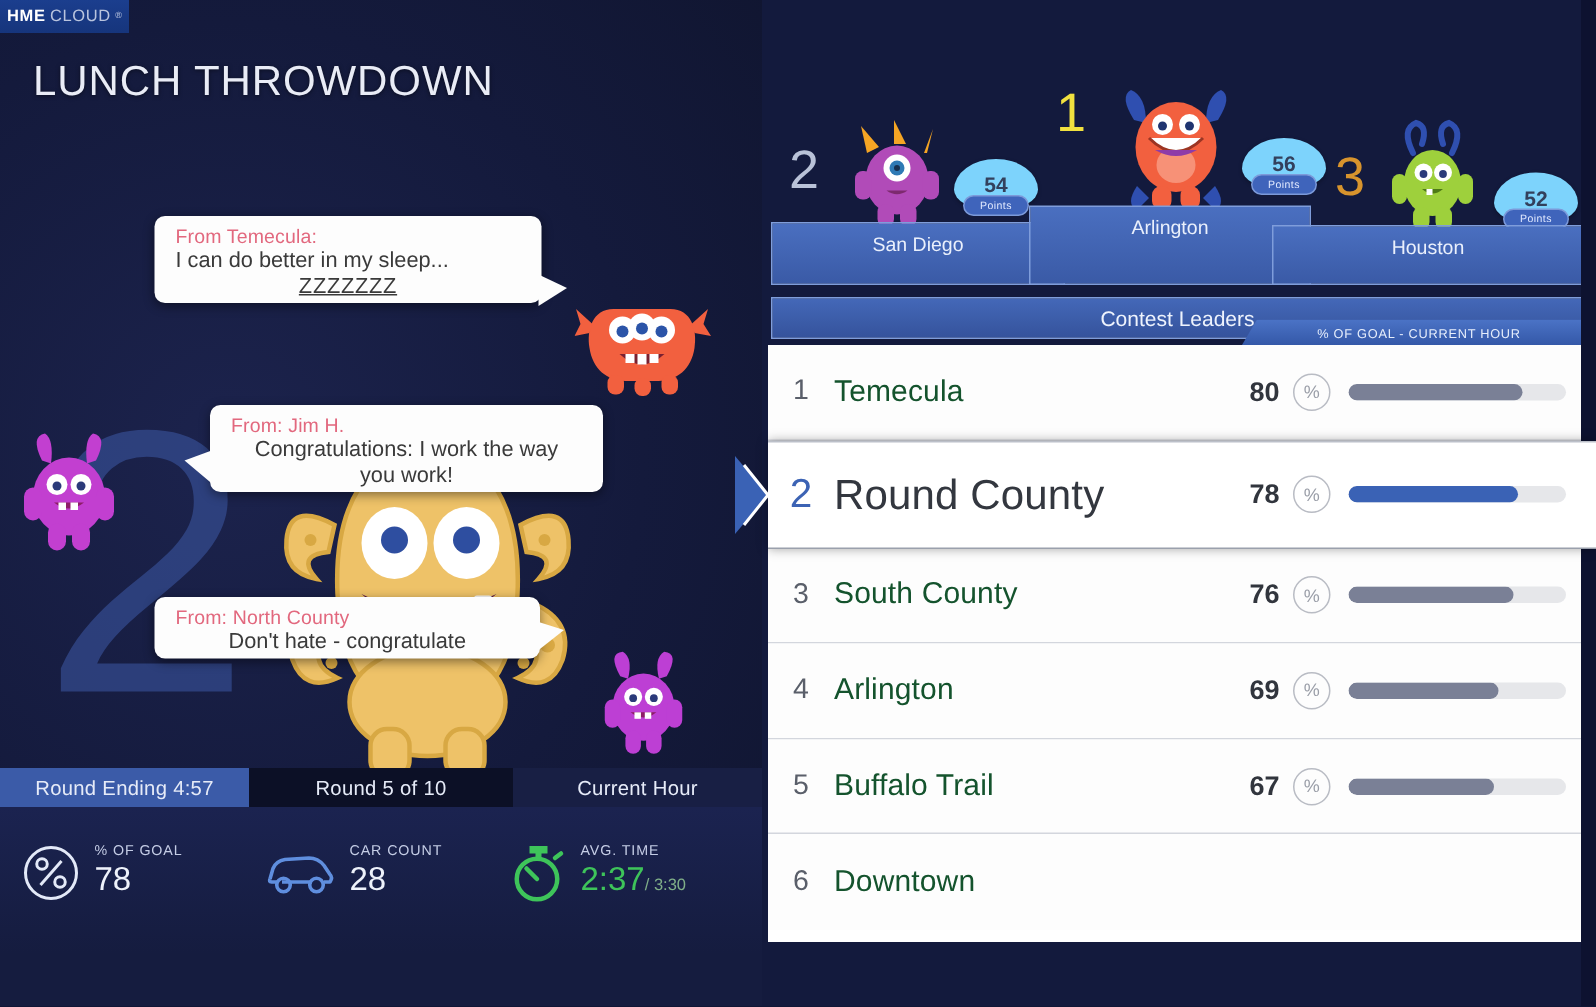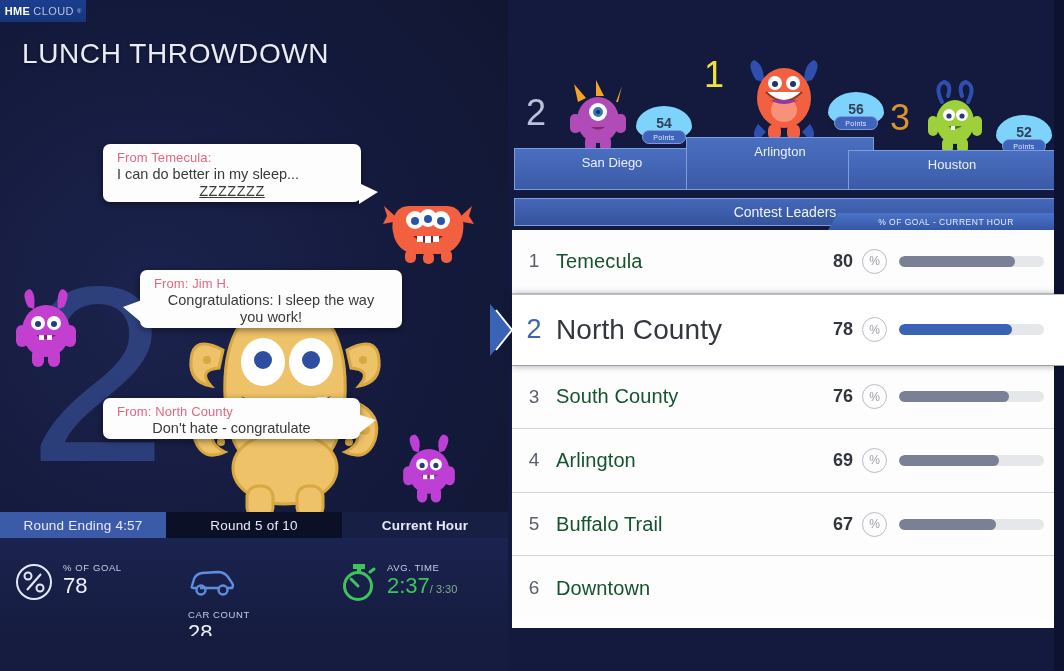--- a/index.html
+++ b/index.html
@@ -93,29 +93,29 @@
   
   #stat-tabs {
     position:absolute; left:0; bottom:133px; width:508px; height:26px;
   }
   .stat-tab {
     position:absolute; top:0; height:26px; display:flex; align-items:center;
     justify-content:center; font-size:13.5px; color:#e6ebf8; letter-spacing:.2px;
   }
   #tab-round-ending { left:0; width:166px; background:#3b5ba8; }
   #tab-round-of     { left:166px; width:176px; background:#0c1026; }
-  #tab-current-hour { left:342px; width:166px; background:#181f44;font-weight:bold; }
+  #tab-current-hour { left:342px; width:166px; background:#181f44; }
 
   #stat-row {
     position:absolute; left:0; bottom:35px; width:508px; height:98px;
     background:linear-gradient(180deg,#1b2350 0%, #151c3f 100%);
   }
   .stat-cell { position:absolute; top:24px; display:flex; align-items:flex-start; gap:9px; }
   #stat-goal { left:14px; }
-  #stat-cars { left:188px;flex-direction:column; }
+  #stat-cars { left:176px; }
   #stat-time { left:340px; }
   .stat-label { font-size:9.5px; letter-spacing:.6px; color:#c5cde6; text-transform:uppercase; }
   .stat-value { font-size:22px; color:#eef2fb; line-height:1.05; margin-top:1px; }
   .stat-value.green { color:#3ec45a; }
   .stat-value .sub { font-size:11px; color:#7fae88; }
   #stat-bottom-fill {
     position:absolute; left:0; bottom:0; width:508px; height:35px; background:#151c3f;
   }
 
   
@@ -341,21 +341,21 @@
     <div class="bubble" id="bubble-1">
       <div class="tail"></div>
       <div class="from">From Temecula:</div>
       <div class="msg">I can do better in my sleep...</div>
       <div class="msg center zzz">ZZZZZZZ</div>
     </div>
 
     <div class="bubble" id="bubble-2">
       <div class="tail"></div>
       <div class="from">From: Jim H.</div>
-      <div class="msg center">Congratulations: I sleep the way</div>
+      <div class="msg center">Congratulations: I work the way</div>
       <div class="msg center">you work!</div>
     </div>
 
     <div class="bubble" id="bubble-3">
       <div class="tail"></div>
       <div class="from">From: North County</div>
       <div class="msg center">Don't hate - congratulate</div>
     </div>
 
     <div id="stat-tabs">
@@ -513,21 +513,21 @@
           <div class="lb-bar-track">
             <div class="lb-bar-fill" style="width: 80%;"></div>
           </div>
         </div>
         <div class="lb-row highlight">
           <div class="row-chevron"><svg width="26" height="52" viewBox="0 0 26 52">
               <path d="M0 0 L22 26 L0 52 Z" fill="#3a62b5"></path>
               <path d="M6 6 L22 26 L6 46" fill="none" stroke="#ffffff" stroke-width="2"></path>
             </svg></div>
           <div class="lb-rank">2</div>
-          <div class="lb-name">North County</div>
+          <div class="lb-name">Round County</div>
           <div class="lb-pct">78</div>
           <div class="pct-circle">%</div>
           <div class="lb-bar-track">
             <div class="lb-bar-fill" style="width: 78%;"></div>
           </div>
         </div>
         <div class="lb-row">
           <div class="lb-rank">3</div>
           <div class="lb-name">South County</div>
           <div class="lb-pct">76</div>

